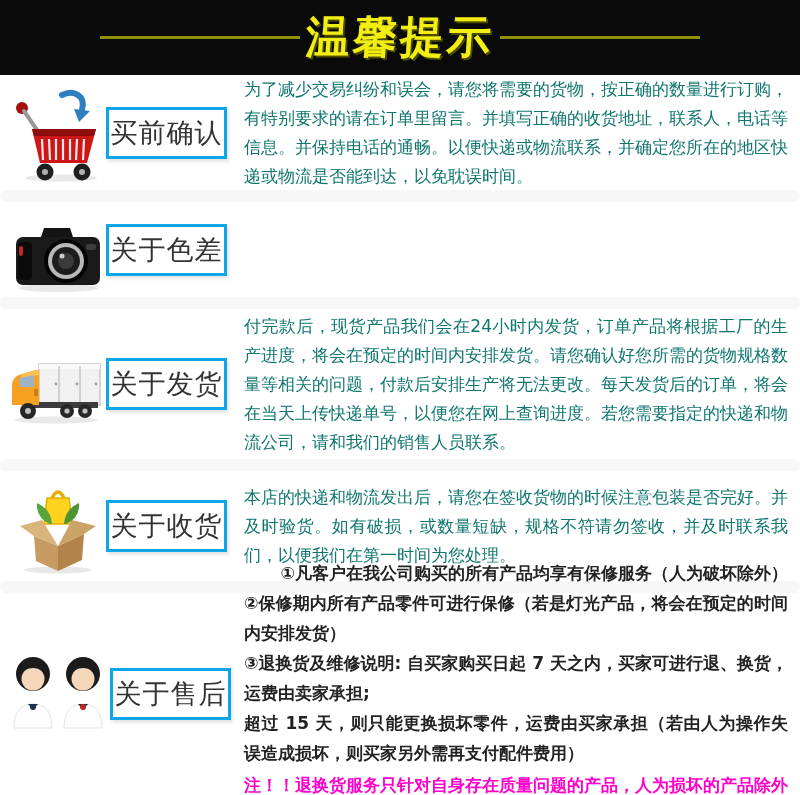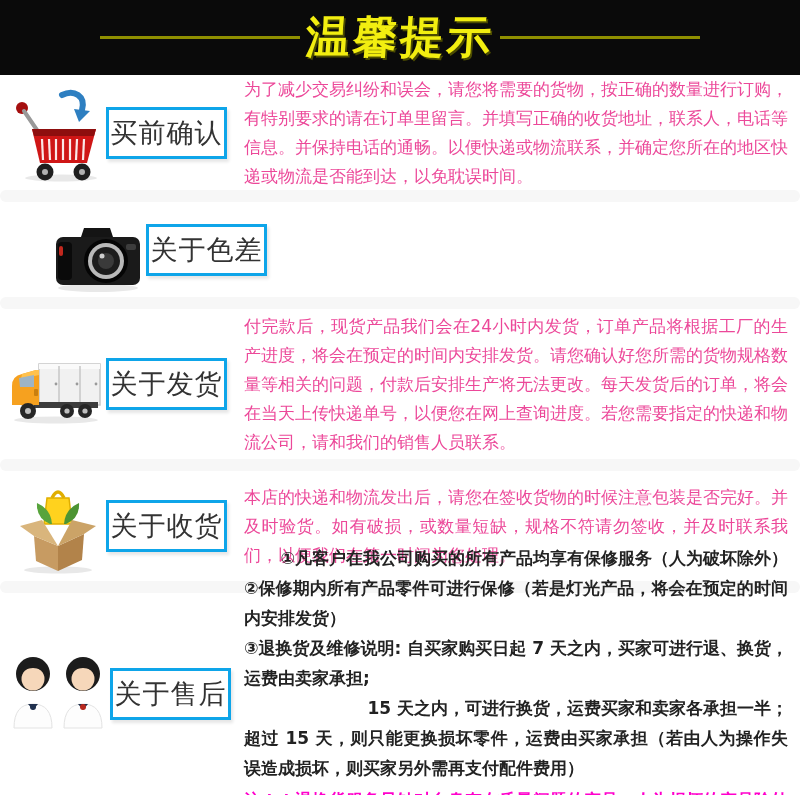--- a/index.html
+++ b/index.html
@@ -11,32 +11,32 @@
   .header{
     height:75px;background:#0a0a0a;display:flex;align-items:center;justify-content:center;
   }
   .header .hline{width:200px;height:3px;background:#8f8f00;flex:0 0 auto;}
   .header .title{
     color:#f2ee10;font-size:44px;font-weight:bold;letter-spacing:3px;margin:0 6px;
     transform:skewX(-4deg);text-shadow:2px 2px 0 #4c4c00;white-space:nowrap;
   }
   
   .section{display:flex;box-sizing:border-box;padding:0 12px 0 6px;}
-  .s1{height:115px;} .s2{height:95px;margin-left:40px;} .s3{height:150px;} .s4{height:110px;} .s5{height:202px;}
+  .s1{height:115px;} .s2{height:95px;} .s3{height:150px;} .s4{height:110px;} .s5{height:202px;}
   .left{flex:0 0 228px;display:flex;align-items:center;}
   .icon-wrap{flex:0 0 100px;height:100px;display:flex;align-items:center;justify-content:center;}
   .label-box{
     flex:0 0 115px;height:46px;background:#fff;border:3px solid #0ea5e9;
     box-shadow:2px 3px 3px rgba(0,0,0,0.10);
     display:flex;align-items:center;justify-content:center;
     font-size:27px;color:#333;letter-spacing:1px;white-space:nowrap;
   }
   .text{
     flex:1;display:flex;flex-direction:column;justify-content:center;
-    padding-left:10px;font-size:17px;color:#ec4899;line-height:29px;text-align:justify;
+    padding-left:10px;font-size:17px;color:#0f766e;line-height:29px;text-align:justify;
   }
   .s5 .text{line-height:30px;font-weight:bold;color:#222;align-items:flex-end;}
   .s5 .note{color:#ff00cc;margin-top:2px;}
   .divider{height:12px;background:#f7f7f7;border-radius:6px;}
 </style>
 </head>
 <body>
 
 <div class="page">
 
@@ -183,19 +183,18 @@
             <circle cx="77" cy="63" r="3" fill="#b7281e"></circle>
           </g>
         </svg>
       </div>
       <div class="label-box">关于售后</div>
     </div>
     <div class="text">
       <div>①凡客户在我公司购买的所有产品均享有保修服务（人为破坏除外）</div>
       <div>②保修期内所有产品零件可进行保修（若是灯光产品，将会在预定的时间内安排发货）</div>
       <div>③退换货及维修说明: 自买家购买日起 7 天之内，买家可进行退、换货，运费由卖家承担;</div>
-      <div>15 天之内，可进行换货，运费买家和卖家各承担一半；</div>
       <div>超过 15 天，则只能更换损坏零件，运费由买家承担（若由人为操作失误造成损坏，则买家另外需再支付配件费用）</div>
       <div class="note">注！！退换货服务只针对自身存在质量问题的产品，人为损坏的产品除外 ~~</div>
     </div>
   </div>
 
 </div>
 
 </body></html>

